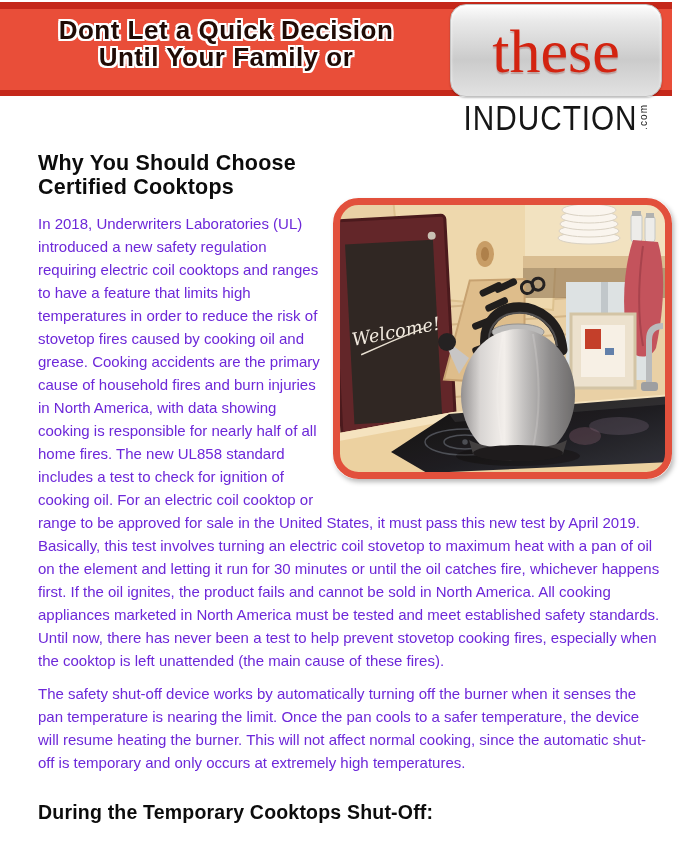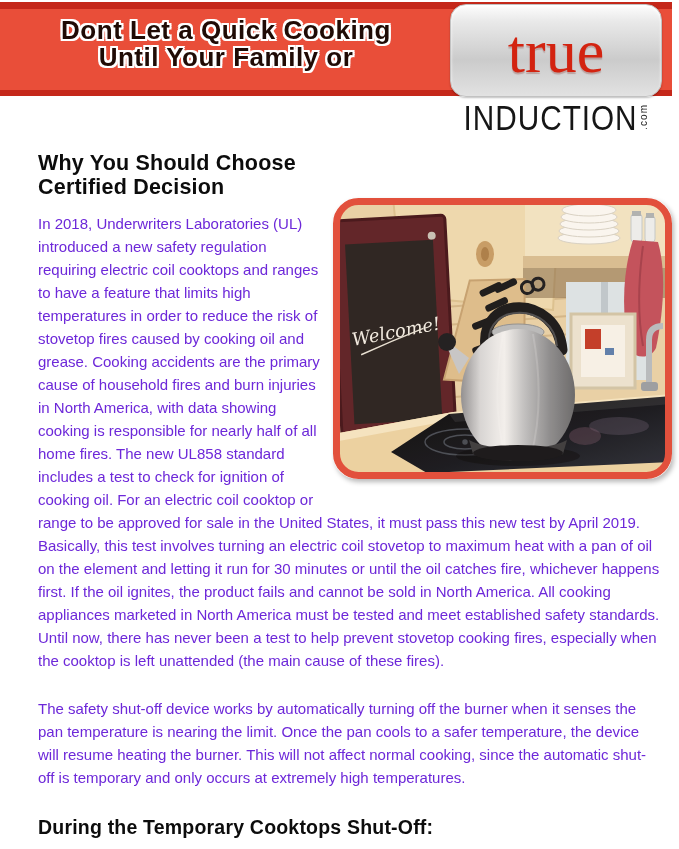--- a/index.html
+++ b/index.html
@@ -65,42 +65,42 @@
     float:right; width:339px; height:281px;
     margin:47px -12px 14px 8px;
     border-radius:24px;
     box-shadow:2px 3px 5px rgba(0,0,0,0.28);
   }
   h1 {
     font-size:21.5px; line-height:24px; color:#0c0c0c;
     margin:9px 0 13px 0; letter-spacing:0.2px;
   }
   .body-copy { font-size:15px; line-height:23px; color:#6d28d9; }
-  .p2 { margin-top:25px; clear:none; }
+  .p2 { margin-top:10px; clear:none; }
   h2 {
     clear:both;
     font-size:19.5px; line-height:22px; color:#0c0c0c;
     margin:27px 0 16px 0; letter-spacing:0.2px;
   }
 
   svg text { user-select:none; }
 </style>
 </head>
 <body>
 
 <div class="header">
   <div class="banner">
     <div class="banner-text">
-      <div>Dont Let a Quick Cooking</div>
+      <div>Dont Let a Quick Decision</div>
       <div>Until Your Family or</div>
     </div>
   </div>
   <div class="logo">
     <div class="logo-box"></div>
-    <div class="logo-true">true</div>
+    <div class="logo-true">these</div>
     <div class="logo-induction">INDUCTION</div>
     <div class="logo-tld">.com</div>
   </div>
 </div>
 
 <div class="article">
 
   <div class="photo-frame">
     <svg width="339" height="281" viewBox="0 0 339 281">
       <defs>
@@ -208,21 +208,21 @@
           <path d="M136,242 a57,18 0 0 0 98,0 l-4,14 a50,12 0 0 1 -90,0 Z" fill="#3a3b3f"></path>
           <ellipse cx="185" cy="255" rx="45" ry="8" fill="#141519"></ellipse>
         </g>
 
         <rect x="0" y="0" width="339" height="281" fill="#f5a05f" opacity="0.05"></rect>
       </g>
       <rect x="3.5" y="3.5" width="332" height="274" rx="22" fill="none" stroke="#e2503c" stroke-width="7"></rect>
     </svg>
   </div>
 
-  <h1>Why You Should Choose Certified Decision</h1>
+  <h1>Why You Should Choose Certified Cooktops</h1>
 
   <p class="body-copy">In 2018, Underwriters Laboratories (UL) introduced a new safety regulation requiring electric coil cooktops and ranges to have a feature that limits high temperatures in order to reduce the risk of stovetop fires caused by cooking oil and grease. Cooking accidents are the primary cause of household fires and burn injuries in North America, with data showing cooking is responsible for nearly half of all home fires. The new UL858 standard includes a test to check for ignition of cooking oil. For an electric coil cooktop or range to be approved for sale in the United States, it must pass this new test by April 2019. Basically, this test involves turning an electric coil stovetop to maximum heat with a pan of oil on the element and letting it run for 30 minutes or until the oil catches fire, whichever happens first. If the oil ignites, the product fails and cannot be sold in North America. All cooking appliances marketed in North America must be tested and meet established safety standards. Until now, there has never been a test to help prevent stovetop cooking fires, especially when the cooktop is left unattended (the main cause of these fires).</p>
 
   <p class="body-copy p2">The safety shut-off device works by automatically turning off the burner when it senses the pan temperature is nearing the limit. Once the pan cools to a safer temperature, the device will resume heating the burner. This will not affect normal cooking, since the automatic shut-off is temporary and only occurs at extremely high temperatures.</p>
 
   <h2>During the Temporary Cooktops Shut-Off:</h2>
 
 </div>
 
 </body></html>

